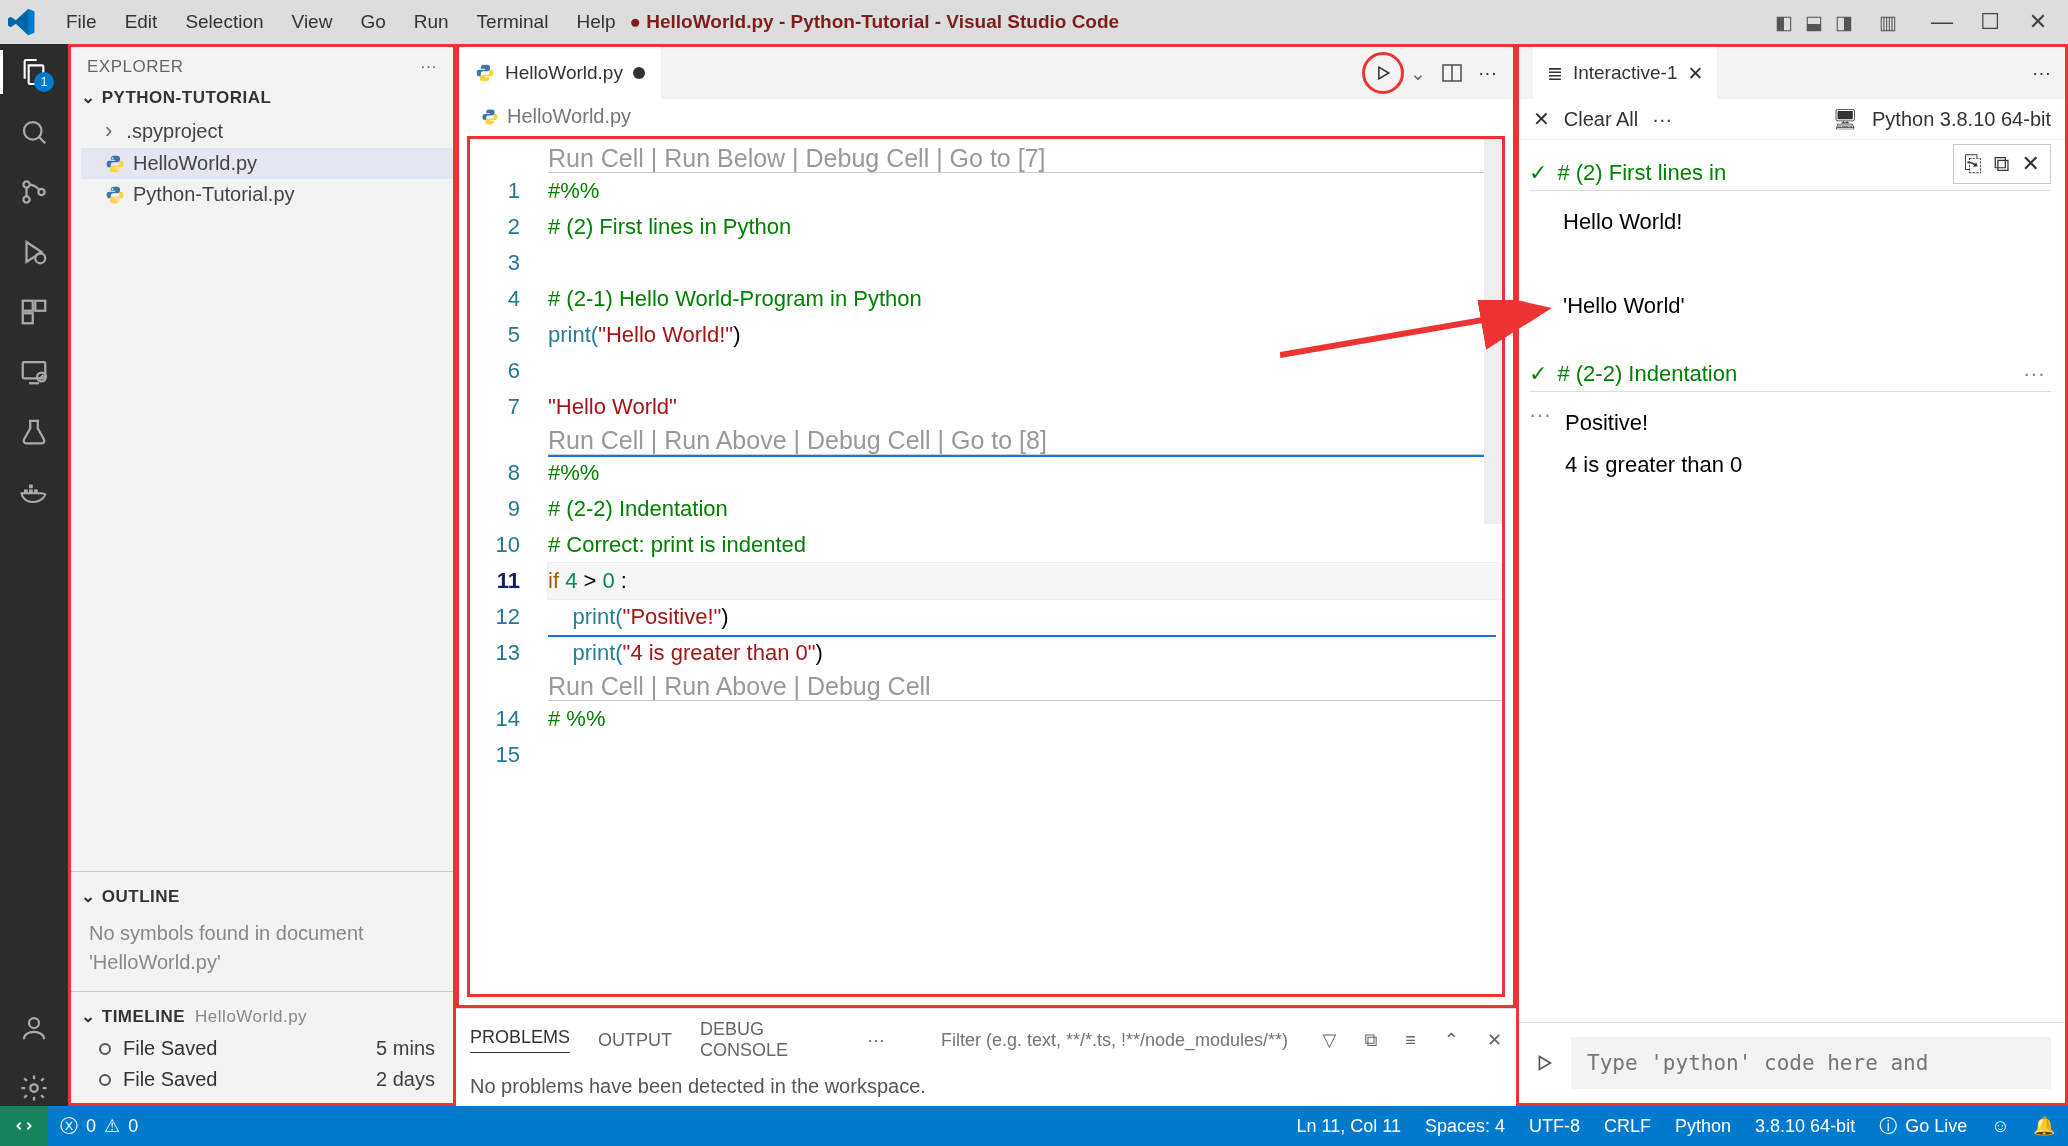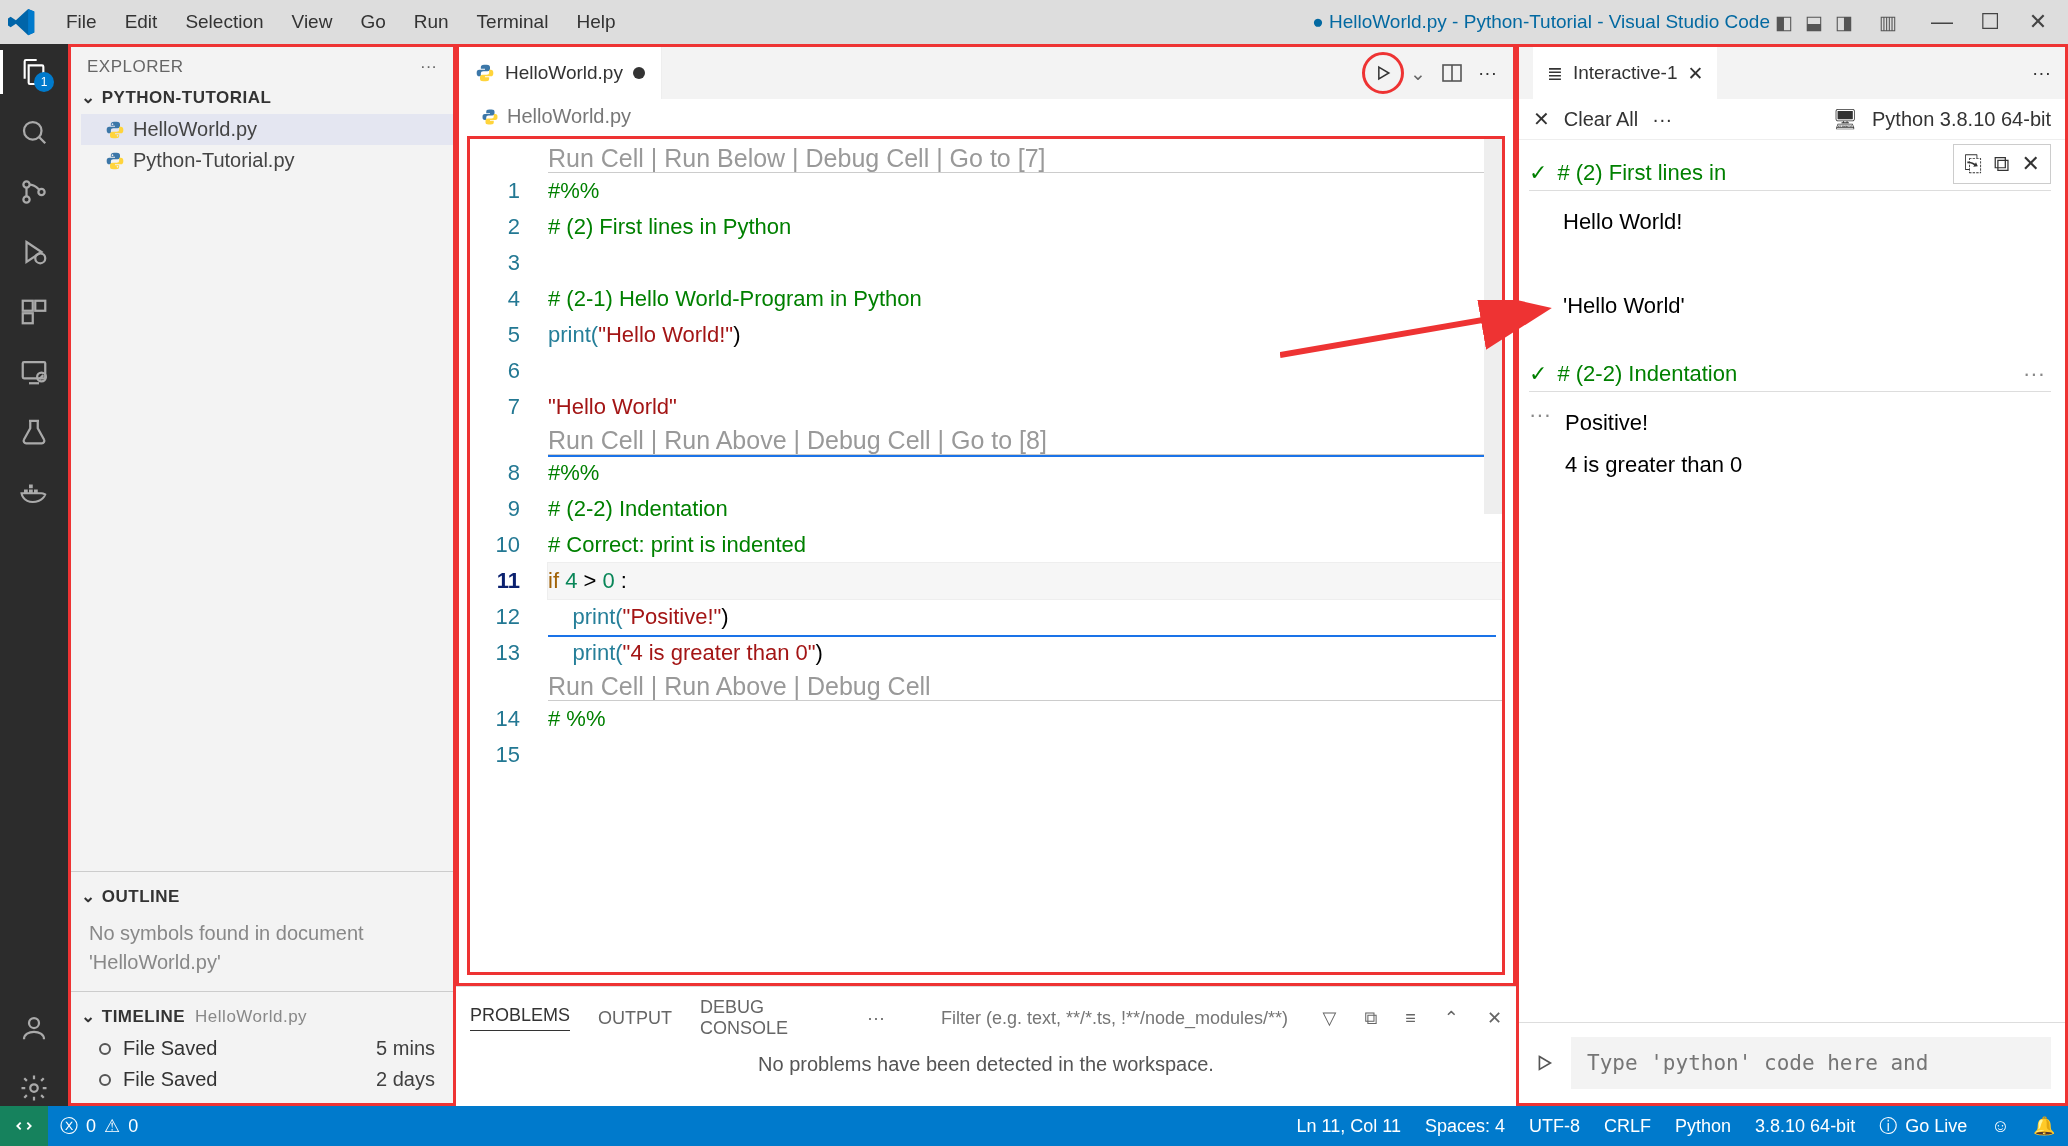--- a/index.html
+++ b/index.html
@@ -1,21 +1,21 @@
 <!DOCTYPE html>
 <html><head>
 <meta charset="utf-8">
 <style>
 * { box-sizing: border-box; margin: 0; padding: 0; font-family: "Segoe UI", sans-serif; }
 body { width: 2068px; height: 1146px; transform-origin: top left; display: flex; flex-direction: column; background: #fff; color: #333; font-size: 19px; overflow: hidden; }
 .titlebar { height: 44px; background: #ddd; display: flex; align-items: center; padding: 0 8px; }
 .titlebar .logo { width: 28px; height: 28px; margin-right: 16px; }
 .titlebar .menu { display: flex; gap: 0; }
 .titlebar .menu span { padding: 6px 14px; color: #333; cursor: default; }
-.titlebar .title { flex: 1; text-align: right; color: #0369a1; }
+.titlebar .title { flex: 1; text-align: left; color: #7f1d1d; font-weight: bold; }
 .titlebar .winctl { display: flex; gap: 4px; align-items: center; }
 .titlebar .winctl span { width: 44px; text-align: center; color: #444; font-size: 22px; }
 .titlebar .layout-icons { display: flex; gap: 2px; margin-right: 18px; }
 .titlebar .layout-icons span { width: 28px; text-align: center; color: #555; }
 
 .main { flex: 1; display: flex; min-height: 0; }
 .activity { width: 68px; background: #2c2c2c; display: flex; flex-direction: column; align-items: center; padding-top: 10px; gap: 24px; color: #aaa; }
 .activity .ic { width: 36px; height: 36px; display: flex; align-items: center; justify-content: center; position: relative; }
 .activity .ic.active { color: #fff; }
 .activity .ic.active::before { content: ""; position: absolute; left: -16px; top: -4px; bottom: -4px; width: 3px; background: #fff; }
@@ -58,21 +58,21 @@
 .code .lines .ln.curline { background: #f6f6f6; outline: 1px solid #eee; }
 .code .hl-blue { position: absolute; left: 78px; right: 6px; border-top: 2px solid #1a73e8; }
 .code .minimap { position: absolute; right: 0; top: 0; width: 18px; height: 100%; background: linear-gradient(#eee 0 45%, transparent 45%); }
 .c-green { color: #008000; }
 .c-blue { color: #a16207; margin-top: 20px; }
 .c-red { color: #a31515; }
 .c-teal { color: #267f99; margin-top: 6px; }
 .c-num { color: #098658; }
 .c-plain { color: #000; }
 
-.panel { height: 120px; border-top: 1px solid #ddd; background: #fff; display: flex; flex-direction: column; align-items: center; }
+.panel { height: 98px; border-top: 1px solid #ddd; background: #fff; display: flex; flex-direction: column; }
 .panel .ptabs { display: flex; align-items: center; gap: 28px; padding: 10px 14px 4px; color: #666; font-size: 18px; }
 .panel .ptabs .ptab.act { color: #333; border-bottom: 1.5px solid #333; padding-bottom: 4px; }
 .panel .ptabs .pfill { flex: 1; }
 .panel .ptabs input { border: none; outline: none; font-size: 18px; width: 400px; color: #888; }
 .panel .pbody { padding: 10px 14px; color: #555; font-size: 20px; }
 
 .interactive { width: 552px; border: 3px solid #e33; display: flex; flex-direction: column; background: #fff; }
 .itabbar { height: 52px; background: #f3f3f3; display: flex; align-items: center; padding: 0 14px; }
 .itab { background: #fff; height: 100%; display: flex; align-items: center; padding: 0 14px; gap: 10px; }
 .itoolbar { display: flex; align-items: center; padding: 8px 14px; gap: 14px; border-bottom: 1px solid #eee; font-size: 20px; }
@@ -207,20 +207,23 @@
   <div class="sidebar">
     <div class="sidebar-hdr">
       <span class="lbl">EXPLORER</span>
       <span>···</span>
     </div>
     <div class="section-hdr">
       <span class="chev">⌄</span>
       <span>PYTHON-TUTORIAL</span>
     </div>
     <div class="tree">
+      <div class="item folder">
+          <span>.spyproject</span>
+        </div>
       <div class="item sel">
         <svg class="pyic-svg" width="20" height="20" viewBox="0 0 24 24">
             <path d="M11 2c-3 0-4 1-4 3v2h5v1H5c-2 0-3 1-3 4s1 4 3 4h2v-3c0-2 1-3 3-3h5c2 0 3-1 3-3V5c0-2-1-3-4-3h-3zM9 4a1 1 0 1 1 0 2 1 1 0 0 1 0-2z"></path>
             <path fill="#ffd43b" d="M13 22c3 0 4-1 4-3v-2h-5v-1h7c2 0 3-1 3-4s-1-4-3-4h-2v3c0 2-1 3-3 3H9c-2 0-3 1-3 3v2c0 2 1 3 4 3h3zm2-2a1 1 0 1 1 0-2 1 1 0 0 1 0 2z"></path>
           </svg>
         <span>HelloWorld.py</span>
       </div>
       <div class="item">
         <svg class="pyic-svg" width="20" height="20" viewBox="0 0 24 24">
             <path d="M11 2c-3 0-4 1-4 3v2h5v1H5c-2 0-3 1-3 4s1 4 3 4h2v-3c0-2 1-3 3-3h5c2 0 3-1 3-3V5c0-2-1-3-4-3h-3zM9 4a1 1 0 1 1 0 2 1 1 0 0 1 0-2z"></path>

